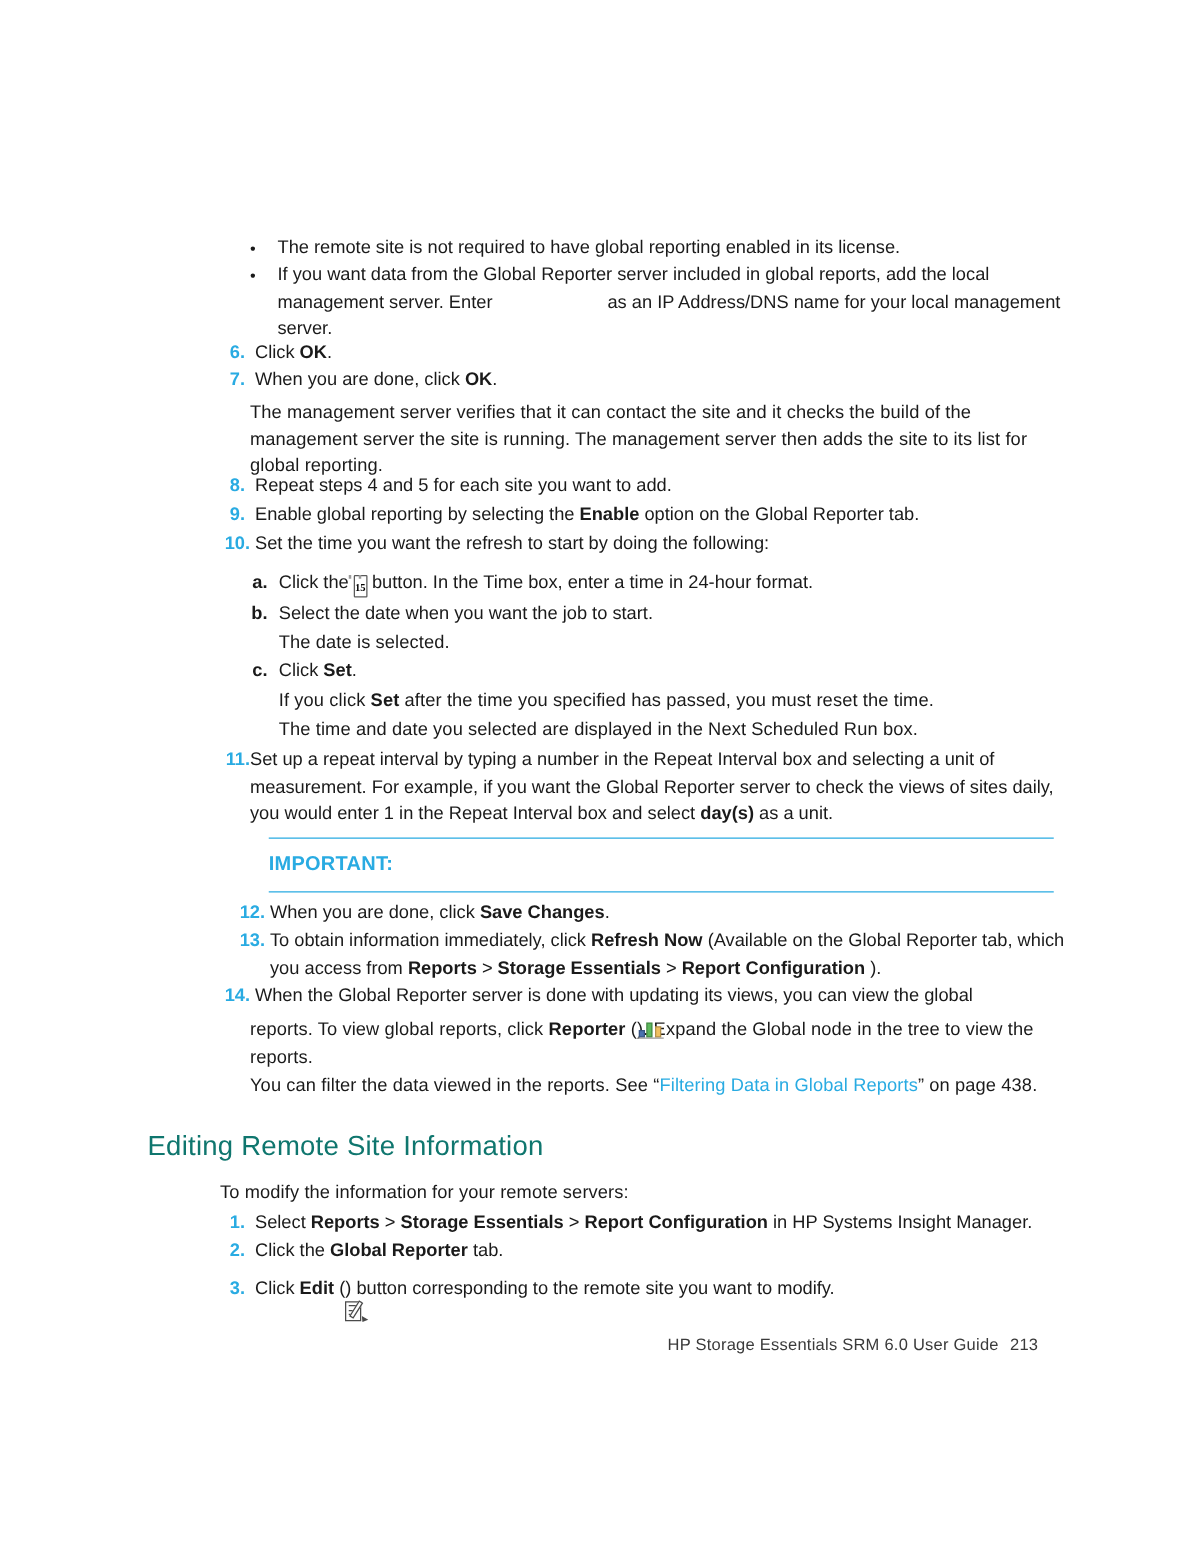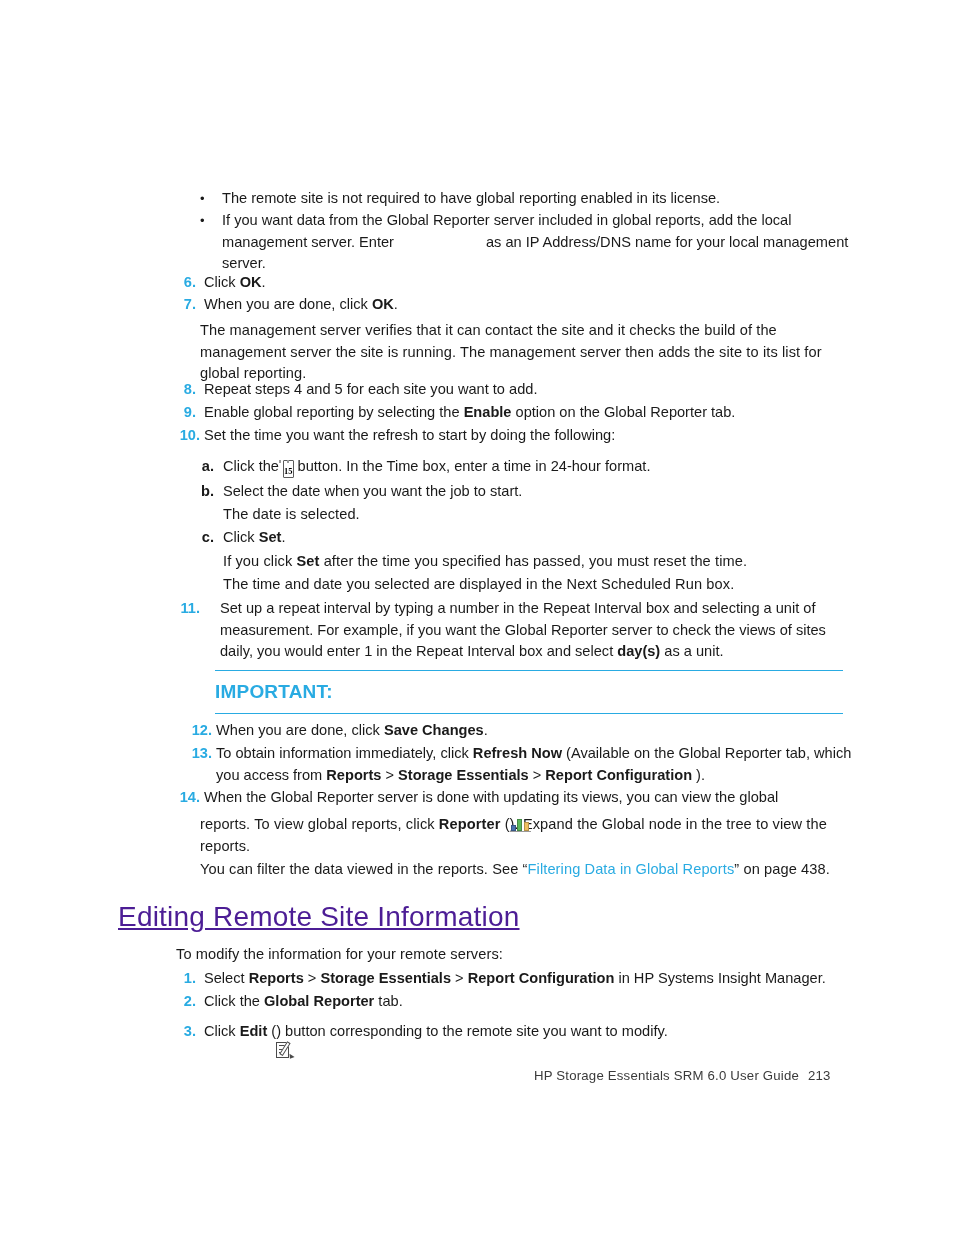--- a/index.html
+++ b/index.html
@@ -65,40 +65,39 @@
     flex: 0 0 22px;
     text-align: left;
     font-size: 13px;
     line-height: 21.5px;
   }
   .bullet-text { flex: 1 1 auto; }
 
   
   .h1 {
     position: absolute;
-    color: #4c1d95;
-    font-size: 28px;
+    color: #0f766e;
+    font-size: 22px;
     line-height: 30px;
     font-weight: normal;
     letter-spacing: 0.2px;
-    text-decoration: underline;
   }
 
   
   .note {
     position: absolute;
     border-top: 1.6px solid #29abe2;
     border-bottom: 1.6px solid #29abe2;
     box-sizing: border-box;
   }
   .note-inner {
     display: flex;
     align-items: baseline;
     padding: 11px 0 11px 0;
-    font-size: 19px;
+    font-size: 16px;
     line-height: 20px;
   }
   .note-label {
     color: #29abe2;
     font-weight: bold;
     flex: 0 0 auto;
     margin-right: 10px;
     letter-spacing: 0.2px;
   }
   .note-text { color: #1a1a1a; }
@@ -276,21 +275,21 @@
   <div class="para" style="left:223px; top:504px; width:620px;">The date is selected.</div>
 
   <div class="step" style="left:198px; top:527px; width:650px;">
     <span class="step-num" style="color:#1a1a1a; width:16px; margin-right:9px;">c.</span>
     <span class="step-body"><span>Click </span><b class="bold">Set</b><span>.</span></span>
   </div>
   <div class="para" style="left:223px; top:574px; width:620px;">The time and date you selected are displayed in the Next Scheduled Run box.</div>
   <div class="para" style="left:223px; top:551px; width:620px;"><span>If you click </span><b class="bold">Set</b><span> after the time you specified has passed, you must reset the time.</span></div>
 
   <div class="step" style="left:170px; top:598px; width:680px;">
-    <span class="step-num" style="width:30px; margin-right:20px;">11.</span>
+    <span class="step-num" style="width:30px; margin-right:0;">11.</span>
     <span class="step-body"><span>Set up a repeat interval by typing a number in the Repeat Interval box and selecting a unit of measurement. For example, if you want the Global Reporter server to check the views of sites daily, you would enter 1 in the Repeat Interval box and select </span><b class="bold">day(s)</b><span> as a unit.</span></span>
   </div>
 
   <div class="note" style="left:215px; top:670px; width:628px;">
     <div class="note-inner">
       <span class="note-label">IMPORTANT:</span>
     </div>
   </div>
 
   <div class="step" style="left:182px; top:720px; width:680px;">

